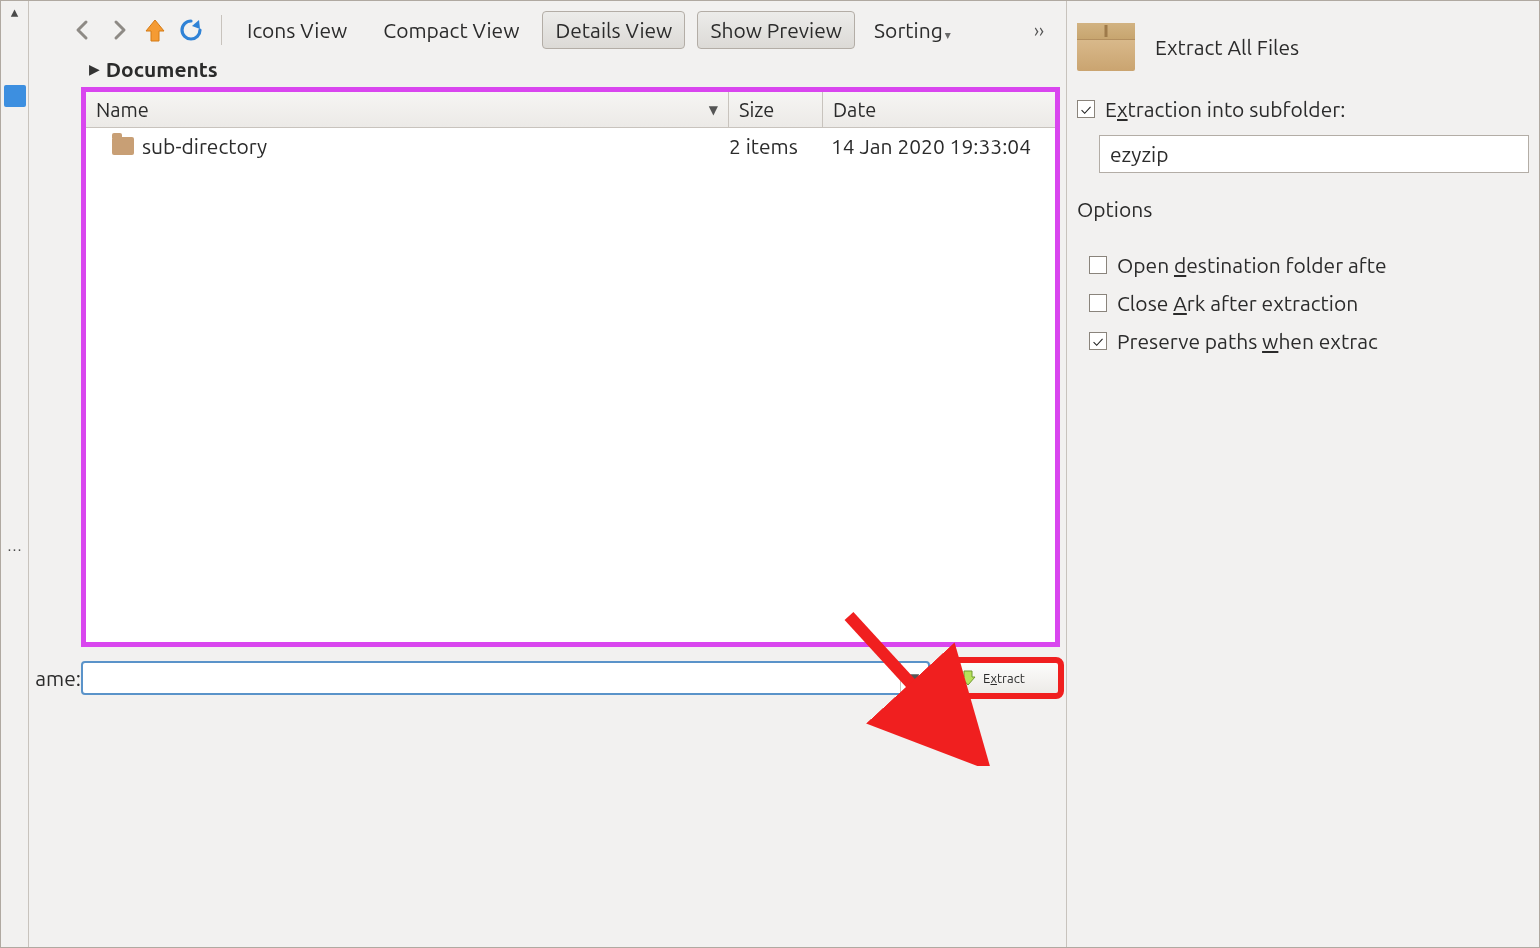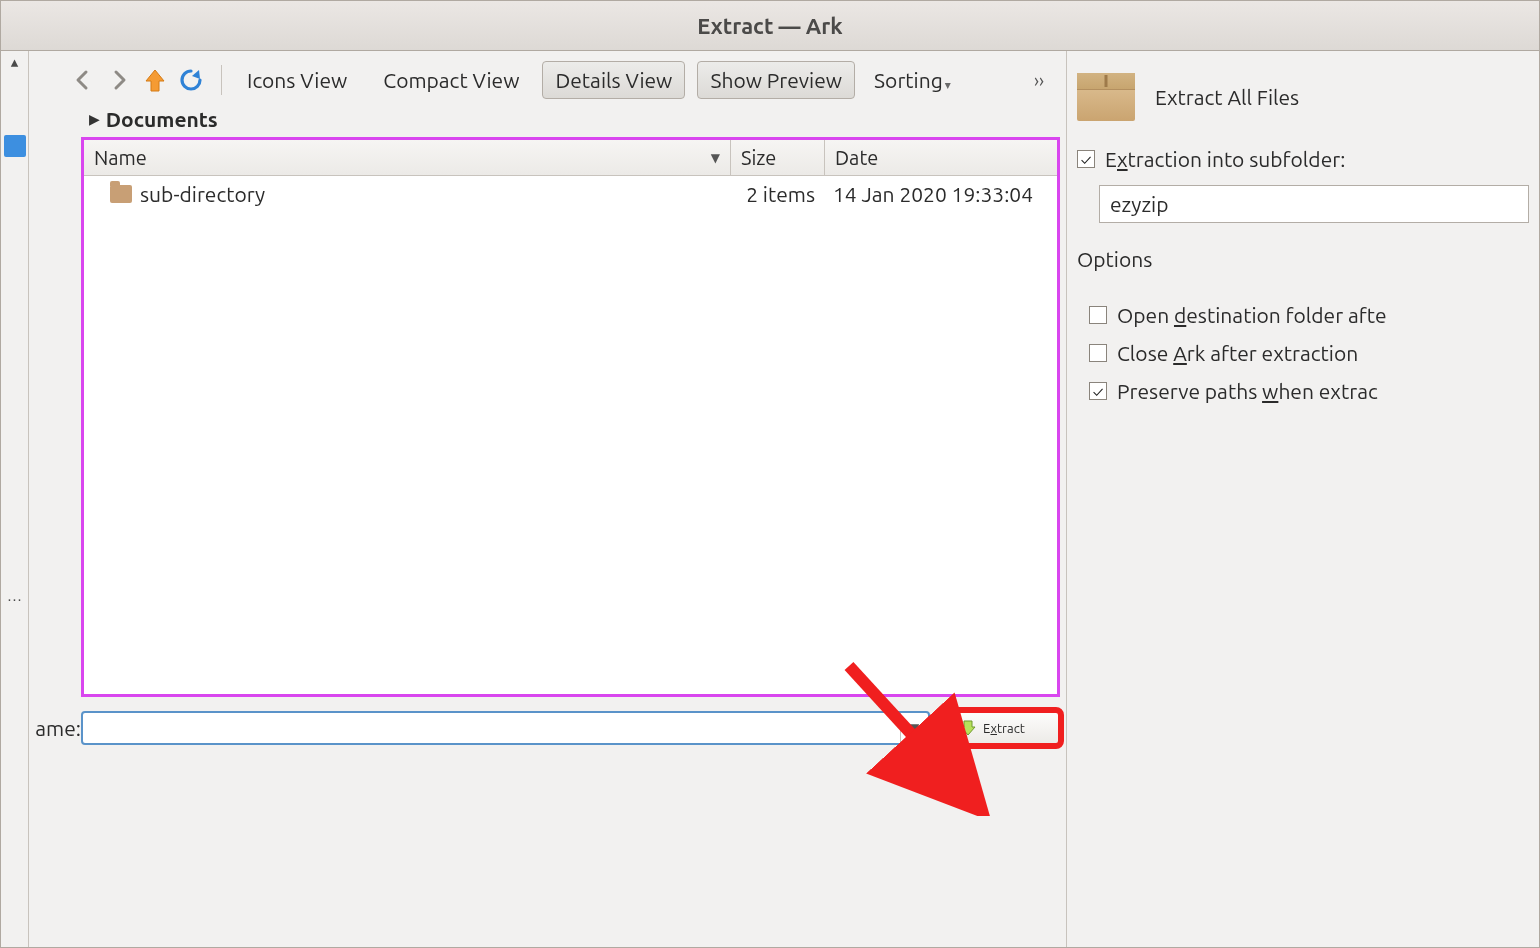--- a/index.html
+++ b/index.html
@@ -16,33 +16,33 @@
 .nav-btn{width:36px;height:36px;display:flex;align-items:center;justify-content:center;font-size:26px;color:#8e8a85;border-radius:4px;cursor:pointer}
 .tb-sep{width:1px;height:30px;background:#c8c3bd;margin:0 12px}
 .view-btn{padding:6px 12px;border:1px solid transparent;border-radius:4px;cursor:pointer;font-size:21px}
 .view-btn.active{background:linear-gradient(#ececea,#dcdad6);border:1px solid #b3ada6}
 .sorting{display:flex;align-items:flex-end}
 .sorting .dots{font-size:12px;color:#6a6a6a;margin-left:2px}
 .overflow{margin-left:auto;margin-right:14px;font-size:18px;color:#555}
 .breadcrumb{padding:4px 0 6px 60px;font-size:21px;display:flex;align-items:center}
 .breadcrumb .tri{font-size:14px;margin-right:6px;color:#333}
 .breadcrumb .loc{font-weight:bold}
-.file-panel{margin:0 6px 0 52px;border:3px solid #d946ef;background:#fff;height:560px;display:flex;flex-direction:column}
+.file-panel{margin:0 6px 0 52px;border:5px solid #d946ef;background:#fff;height:560px;display:flex;flex-direction:column}
 .col-headers{display:flex;background:linear-gradient(#f6f5f3,#eceae7);border-bottom:1px solid #c8c3bd;height:36px}
 .col-h{border-right:1px solid #c8c3bd;padding:6px 10px;font-size:20px;position:relative;display:flex;align-items:center}
 .col-name{flex:1}
 .col-name .sort-ind{margin-left:auto;font-size:12px;color:#555}
 .col-size{width:94px}
 .col-date{width:232px;border-right:none}
 .file-rows{flex:1;overflow:hidden}
 .file-row{display:flex;height:36px;align-items:center;font-size:21px}
 .fr-name{flex:1;display:flex;align-items:center;padding-left:26px;gap:8px}
 .folder-ic{width:22px;height:18px;background:#c89f75;border-radius:2px;position:relative}
 .folder-ic:before{content:"";position:absolute;top:-4px;left:0;width:10px;height:5px;background:#c89f75;border-radius:2px 2px 0 0}
-.fr-size{width:94px;text-align:right;padding-right:10px}
+.fr-size{width:94px;padding-right:10px}
 .fr-date{width:232px;padding-left:8px}
 .bottom-rows{margin:14px 6px 0 0}
 .brow{display:flex;align-items:center;margin-bottom:12px}
 .brow .lbl{width:52px;text-align:right;font-size:21px}
 .combo{flex:1;display:flex;border:1px solid #aeb6bf;background:#fff;height:34px;border-radius:4px}
 .combo.focus{border:2px solid #5a93c9}
 .combo input{flex:1;border:none;outline:none;background:transparent;padding:0 8px;font-size:20px}
 .combo .dd{width:28px;border-left:1px solid #c8c3bd;display:flex;align-items:center;justify-content:center;font-size:12px;color:#555}
 .action-btn{margin-left:14px;height:34px;border:1px solid #b3ada6;background:linear-gradient(#fdfdfc,#eceae7);border-radius:4px;padding:0 14px;display:flex;align-items:center;gap:6px;font-size:13px;cursor:pointer;min-width:116px}
 .extract-hl{outline:6px solid #f01f1f;outline-offset:-2px}
@@ -58,23 +58,20 @@
 .sub-input{margin:0 0 24px 22px;height:38px;border:1px solid #b3ada6;background:#fff;padding:16px 10px;display:flex;align-items:center;width:430px}
 .options-hdr{margin-bottom:32px}
 .u{text-decoration:underline}
 .arrow-annot{position:absolute;left:800px;top:595px;pointer-events:none}
 .main-col{position:relative}
 </style>
 </head>
 <body>
 
 <div class="window">
-  <div class="titlebar">
-    <span>Extract — Ark</span>
-  </div>
   <div class="body">
 
     <div class="left-strip">
       <span class="top-arrow">▴</span>
       <div class="sel-block"></div>
       <span class="ell">…</span>
     </div>
 
     <div class="main-col">
       <div class="toolbar">

